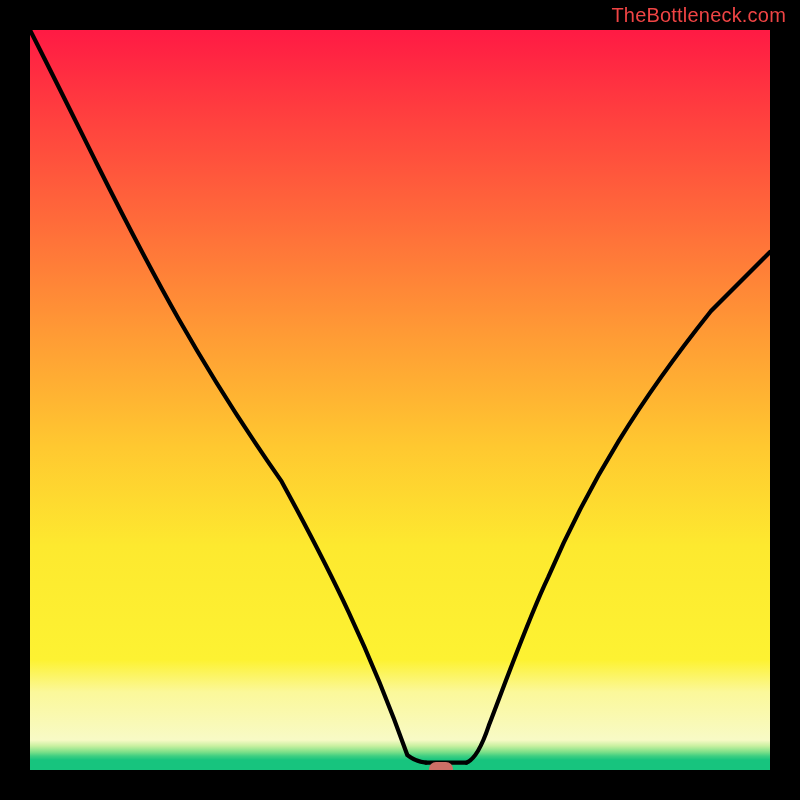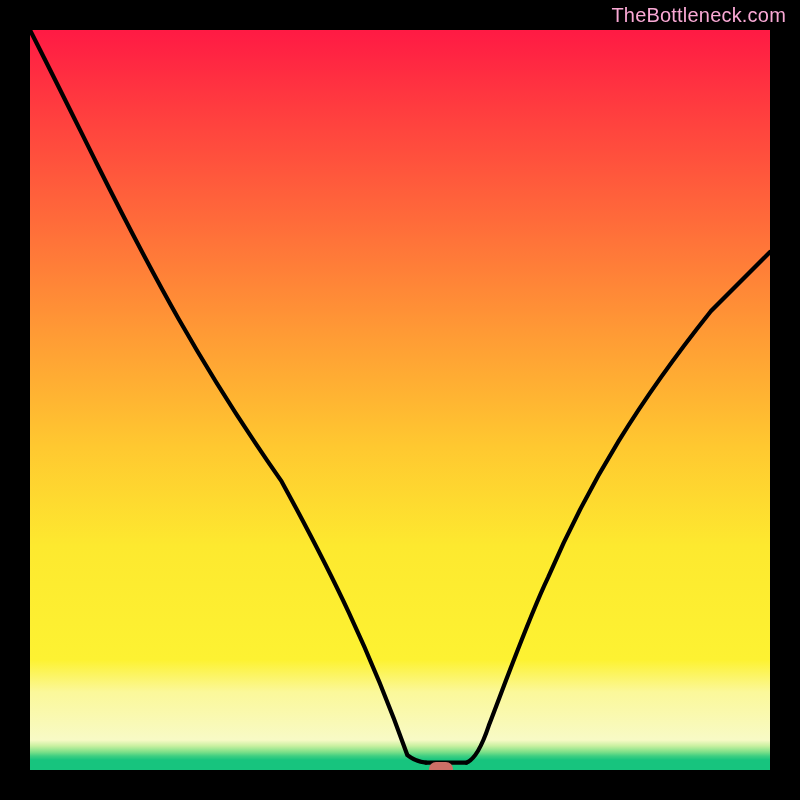--- a/index.html
+++ b/index.html
@@ -84,21 +84,21 @@
     width: 24px;
     height: 14px;
     border-radius: 7px;
     background: #cc6f66;
     transform: translate(-50%, -50%);
   }
   .watermark {
     position: absolute;
     top: 4px;
     right: 14px;
-    color: #f9a8d4;
+    color: #ef4444;
     font-size: 20px;
     letter-spacing: 0.2px;
   }
 </style>
 </head>
 <body>
 
 <div class="frame">
 
   <div class="plot-area">

